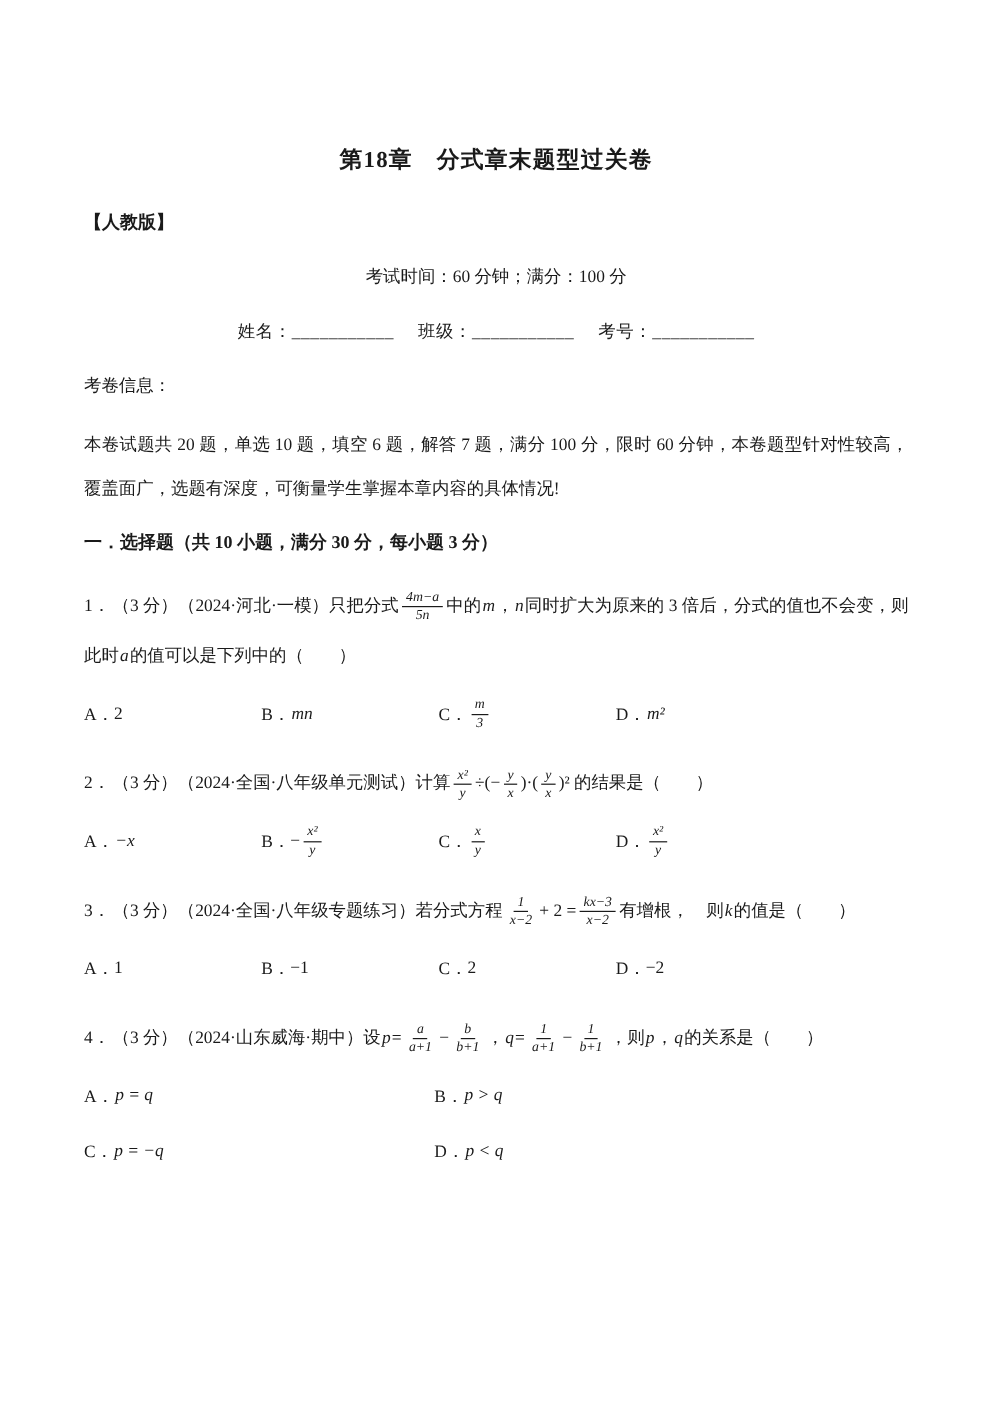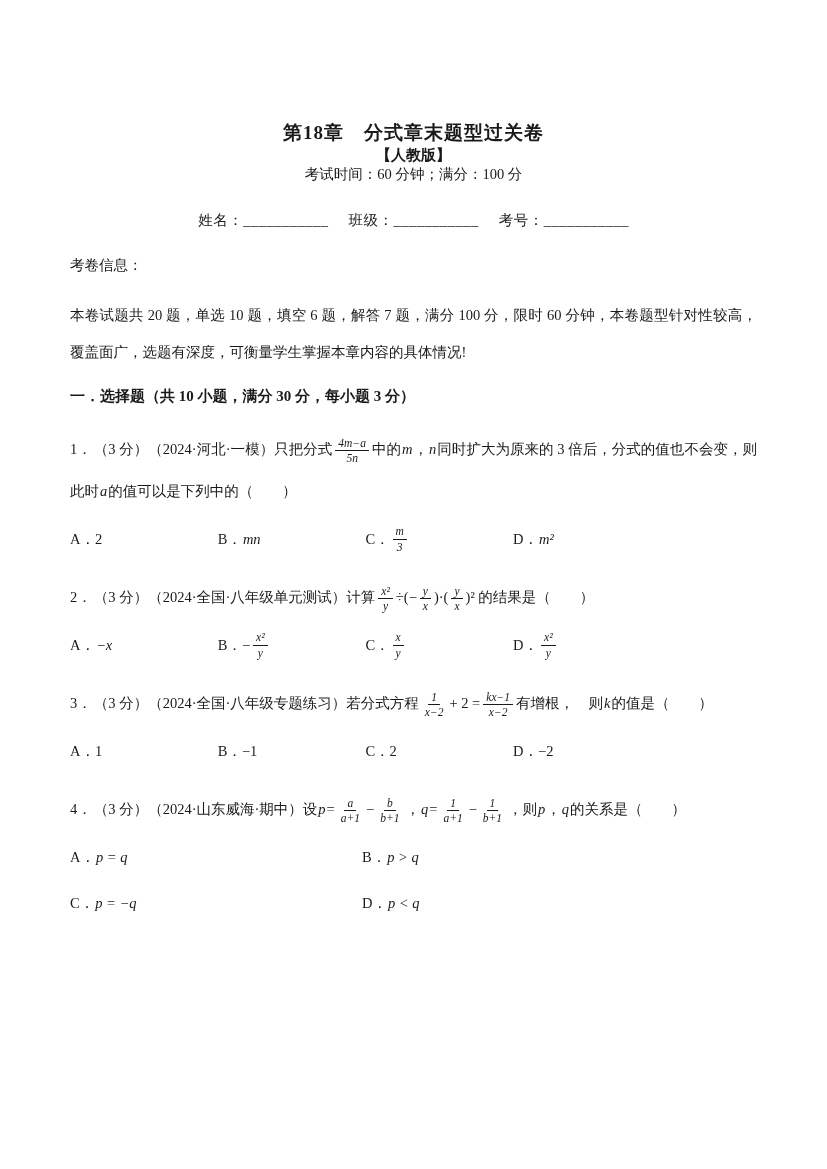--- a/index.html
+++ b/index.html
@@ -12,25 +12,25 @@
   }
   .page { padding: 0 70px; }
 
   .doc-title {
     padding-top: 120px;
     text-align: center;
     font-size: 19px; font-weight: bold;
     letter-spacing: 1px;
   }
   .edition {
-    text-align: center;
+    margin-top: 30px; 
     font-size: 15px; font-weight: bold;
   }
   .meta-line {
-    text-align: center;
+    margin-top: 26px; text-align: center;
     font-size: 14.5px;
   }
   .fill-line {
     margin-top: 27px; text-align: center;
     font-size: 14.5px; letter-spacing: 0.5px;
   }
   .fill-line .lbl { margin-left: 20px; }
   .info-heading { margin-top: 26px; font-size: 14.5px; }
   .info-paragraph {
     margin-top: 22px; font-size: 14.5px;
@@ -149,21 +149,21 @@
               <span class="den">y</span>
             </span>
           </div>
         </div>
       </div>
       <div class="question">
         <div class="q-stem"><span class="q-num">3．</span><span class="txt">（3 分）（2024·全国·八年级专题练习）若分式方程</span><span class="frac">
             <span class="num">1</span>
             <span class="den">x−2</span>
           </span><span class="txt">+ 2 =</span><span class="frac">
-            <span class="num">kx−1</span>
+            <span class="num">kx−3</span>
             <span class="den">x−2</span>
           </span><span class="txt">有增根，　则</span><span class="math">k</span><span class="txt">的值是（　　）</span></div>
         <div class="opts opts-4">
           <div class="opt">
             <span class="opt-label">A．</span>
             <span class="txt">1</span>
           </div>
           <div class="opt">
             <span class="opt-label">B．</span>
             <span class="txt">−1</span>

